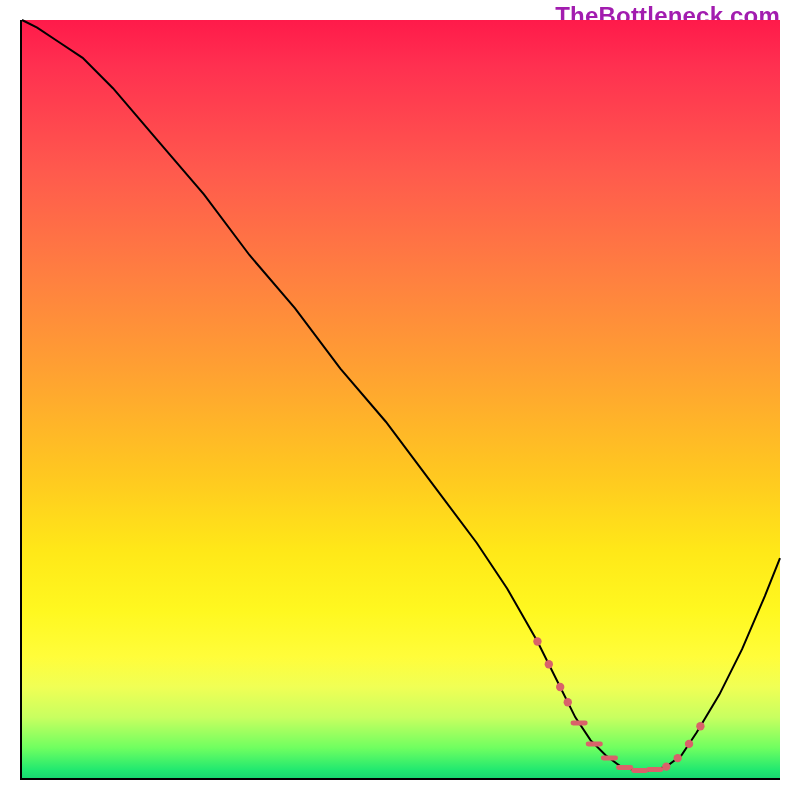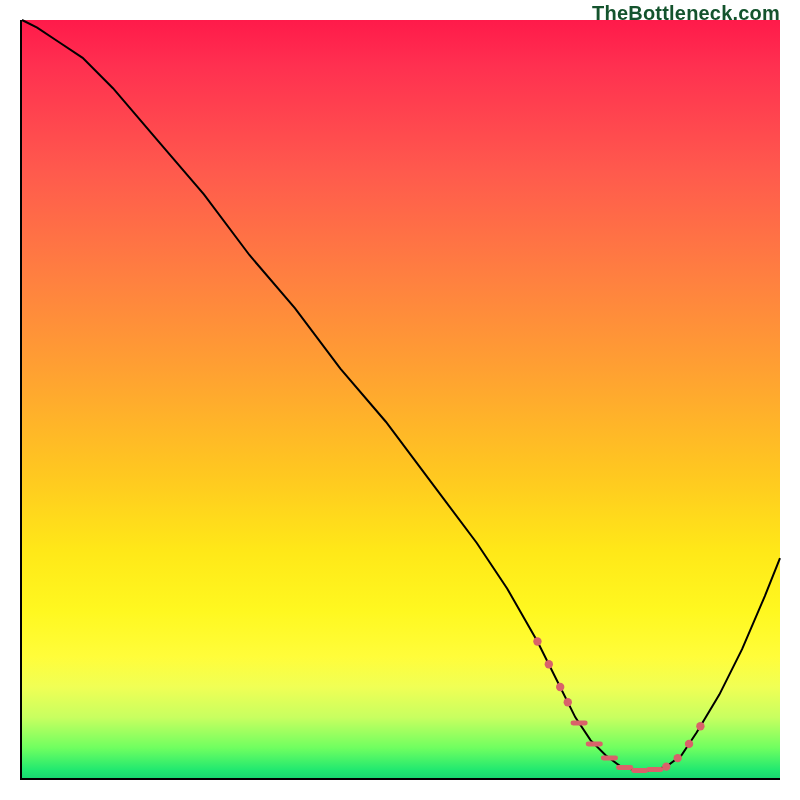--- a/index.html
+++ b/index.html
@@ -34,23 +34,23 @@
       #c8ff60 92%,
       #70ff60 96%,
       #20e870 99%,
       #18d870 100%
     );
   }
   .watermark {
     position: absolute;
     top: 2px;
     right: 20px;
-    font-size: 20px;
+    font-size: 24px;
     font-weight: bold;
-    color: #14532d;
+    color: #a21caf;
     letter-spacing: 0.2px;
     text-align: center;
   }
   svg.curve {
     position: absolute;
     left: 0; top: 0;
     width: 100%; height: 100%;
     overflow: visible;
   }
   .curve-path {

